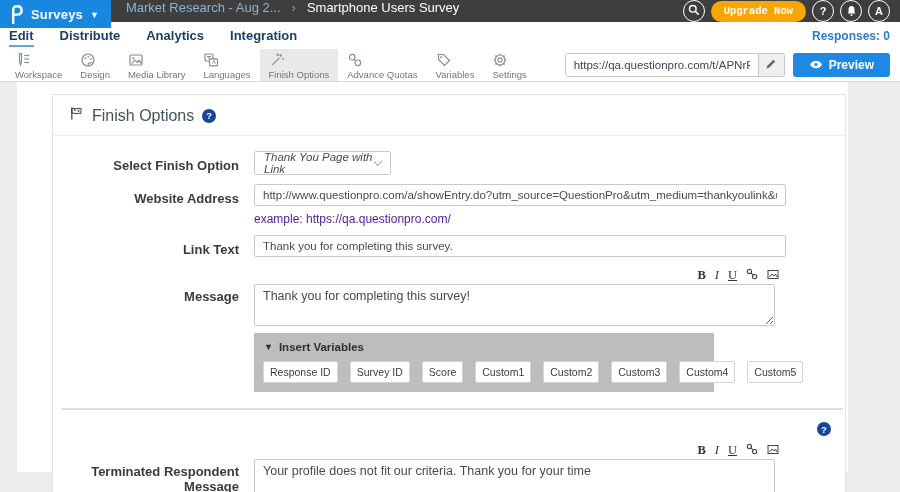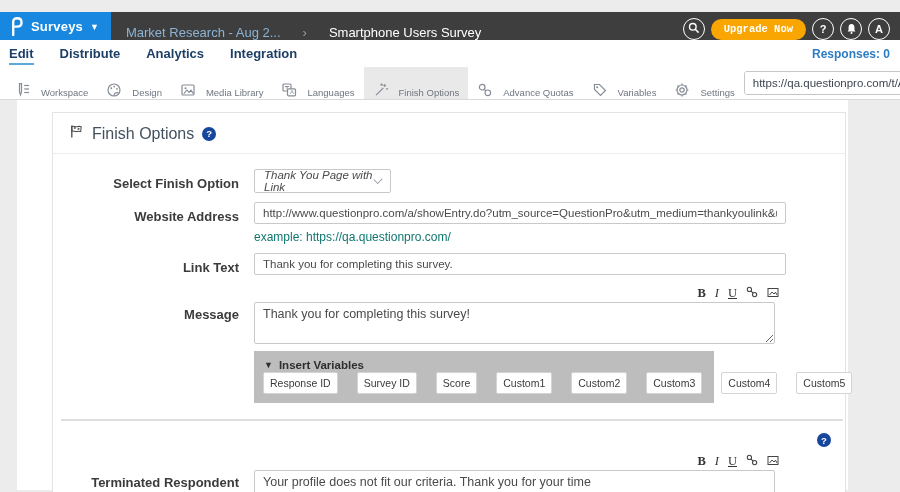--- a/index.html
+++ b/index.html
@@ -1,47 +1,47 @@
 <!DOCTYPE html>
 <html><head>
 <meta charset="utf-8">
 <style>
   * { margin:0; padding:0; box-sizing:border-box; }
   html,body { width:900px; height:492px; overflow:hidden; background:#ececec;
     font-family:"Liberation Sans", sans-serif; }
 
   
-  .topbar { height:28px; background:#3e3e3e; display:flex; align-items:flex-end; color:#fff;margin-top:12px; }
+  .topbar { height:22px; background:#3e3e3e; display:flex; align-items:flex-start; color:#fff; }
   .logo-area { background:#1787e0; height:28px; display:flex; align-items:center;
     padding:0 12px 0 9px; gap:7px; cursor:pointer; }
   .logo-glyph svg { display:block; }
   .product { font-size:13px; font-weight:bold; letter-spacing:.2px; }
   .caret { font-size:9px; margin-top:1px; }
-  .crumbs { display:flex; align-items:center; gap:22px; margin-left:15px; font-size:13px; flex:1; min-width:0; }
+  .crumbs { display:flex; align-items:center; gap:11px; margin-left:15px; font-size:13px; flex:1; min-width:0; }
   .crumb-folder { color:#8cb3d4; cursor:pointer; white-space:nowrap; }
   .crumb-sep { color:#9a9a9a; font-size:13px; }
   .crumb-survey { color:#fff; white-space:nowrap; }
   .top-right { display:flex; align-items:center; gap:6px; padding-right:10px; }
   .circ { width:22px; height:22px; border-radius:50%; border:1.5px solid #fff; background:transparent;
     color:#fff; display:flex; align-items:center; justify-content:center; font-size:11px; font-weight:bold;
     cursor:pointer; font-family:inherit; }
   .upgrade { height:21px; border-radius:11px; background:#f9a602; border:none; color:#fff;
     font-weight:bold; font-size:10.5px; padding:0 13px; cursor:pointer; font-family:Liberation Mono, monospace; }
 
   
   .tabbar { height:27px; background:#fff; display:flex; align-items:center; padding-left:9px; gap:26px; }
   .tab { font-size:13px; color:#1c3f66; font-weight:600; cursor:pointer; padding:4px 0 2px; border-bottom:2px solid transparent; }
   .tab.active { border-bottom-color:#5fa8dc; }
   .responses { margin-left:auto; margin-right:10px; font-size:12px; color:#2e7cc3; font-weight:600; }
 
   
   .toolbar { height:33px; background:#fff; border-bottom:1px solid #d9d9d9; display:flex; align-items:stretch; }
   .tools { display:flex; padding-left:6px; }
-  .tool { display:flex; flex-direction:row; align-items:flex-end; justify-content:center;
-    padding:2px 9px 1px; gap:10px; cursor:pointer; }
+  .tool { display:flex; flex-direction:column; align-items:flex-start; justify-content:center;
+    padding:2px 9px 1px; gap:1px; cursor:pointer; }
   .tool.active { background:#e9e9e9; }
   .tlabel { font-size:9.5px; color:#6f7680; white-space:nowrap; }
   .ticon svg { display:block; }
   .toolbar-right { margin-left:auto; display:flex; align-items:center; gap:8px; padding-right:10px; }
   .urlbox { display:flex; height:24px; border:1px solid #c6c6c6; border-radius:3px; overflow:hidden; background:#fff; }
   .urlbox input { border:none; outline:none; width:192px; font-size:11.5px; color:#3e4650; padding:0 8px; font-family:inherit; }
   .urledit { width:26px; background:#efefef; border:none; border-left:1px solid #c6c6c6;
     display:flex; align-items:center; justify-content:center; cursor:pointer; }
   .preview { height:24px; background:#1e88e5; border:none; border-radius:3px; color:#fff; font-size:12px;
     font-weight:600; display:flex; align-items:center; gap:6px; padding:0 16px; cursor:pointer; font-family:inherit; }
@@ -61,34 +61,34 @@
   .fctrl { margin-left:15px; }
 
   .select { width:137px; height:24px; border:1px solid #c9c9c9; border-radius:2px; background:#fff;
     display:flex; align-items:center; justify-content:space-between; padding:0 9px; font-size:11.5px;
     color:#4a4a4a; cursor:pointer;font-style:italic; }
   .chev { width:7px; height:7px; border-right:1.5px solid #9aa0a8; border-bottom:1.5px solid #9aa0a8;
     transform:rotate(45deg); margin-top:-4px; }
 
   .tinput { border:1px solid #c9c9c9; border-radius:2px; height:22px; font-size:11.5px; color:#4a4a4a;
     padding:0 8px; font-family:inherit; width:532px; outline:none; }
-  .example { font-size:12px; color:#0f766e; margin-top:6px; }
+  .example { font-size:12px; color:#4c1d95; margin-top:6px; }
 
   .fmtbar { width:525px; display:flex; justify-content:flex-end; gap:9px; align-items:center; margin-top:3px; }
   .fmt { font-family:"Liberation Serif", serif; font-size:12.5px; color:#333; line-height:1; cursor:pointer; }
   .fmt.b { font-weight:bold; } .fmt.i { font-style:italic; } .fmt.u { text-decoration:underline; }
   .fmticon { display:flex; align-items:center; cursor:pointer; }
 
   .msgarea { width:521px; height:42px; border:1px solid #c9c9c9; border-radius:2px; font-size:12.5px;
     color:#4a4a4a; padding:4px 8px; font-family:inherit; resize:vertical; outline:none; }
 
   .varpanel { margin:3px 0 0 201px; width:460px; background:#bdbdbd; padding:8px 0 9px; }
   .varhead { display:flex; align-items:center; gap:6px; margin-left:10px; font-size:11.5px; font-weight:bold; color:#2e2e2e; cursor:pointer; }
   .varhead .vcaret { font-size:9px; color:#2e2e2e; }
-  .varbtns { display:flex; gap:19px; margin:1px 9px 0; }
+  .varbtns { display:flex; gap:12px; margin:8px 9px 0; }
   .varbtn { background:#fff; border:1px solid #d4d4d4; border-radius:2px; font-size:10.5px; color:#3a3a3a;
     padding:4px 6px; font-family:inherit; white-space:nowrap; cursor:pointer; }
 
   .divider { margin:16px 2px 0 8px; border-top:2px solid #dedede; }
   .help-row { display:flex; justify-content:flex-end; margin:12px 14px 0 0; }
   .term-label-text { display:inline-block; border-bottom:2px solid #e0312a; padding-bottom:3px; }
 </style>
 </head>
 <body>
 

